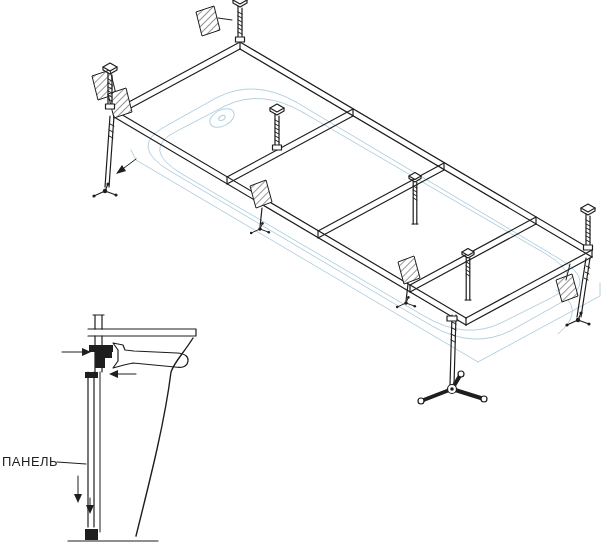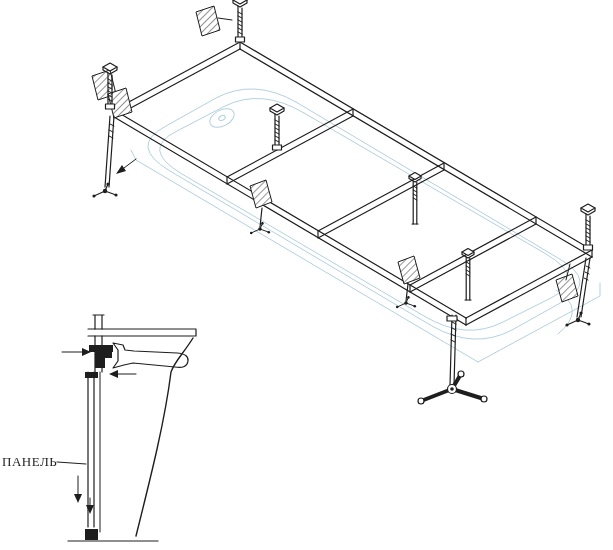--- a/index.html
+++ b/index.html
@@ -1,19 +1,19 @@
 <!DOCTYPE html>
 <html style="--line-color: #1e1e1e; --tub-color: #b4d1e0; --background: #ffffff;"><head>
 <meta charset="utf-8">
 <style>
   html,body { margin:0; padding:0; background:#fff; }
   .stage {
     position:relative; width:613px; height:550px;
     background: var(--background, #ffffff);
-    font-family:Liberation Serif, serif;
+    font-family:Liberation Sans, sans-serif;
     overflow:hidden;
   }
   svg { position:absolute; left:0; top:0; }
   .k  { stroke: var(--line-color,#1e1e1e); fill:none; stroke-width:1.2; stroke-linecap:round; stroke-linejoin:round; }
   .kt { stroke: var(--line-color,#1e1e1e); fill:none; stroke-width:1; stroke-linecap:round; }
   .kf { fill: var(--line-color,#1e1e1e); stroke:none; }
   .kw { fill:#ffffff; stroke: var(--line-color,#1e1e1e); stroke-width:1.2; stroke-linejoin:round; }
   .hp { fill:url(#hatch); stroke: var(--line-color,#1e1e1e); stroke-width:1; }
   .t  { stroke: var(--tub-color,#b4d1e0); fill:none; stroke-width:1; stroke-linecap:round; stroke-linejoin:round; }
   .panel-label {

